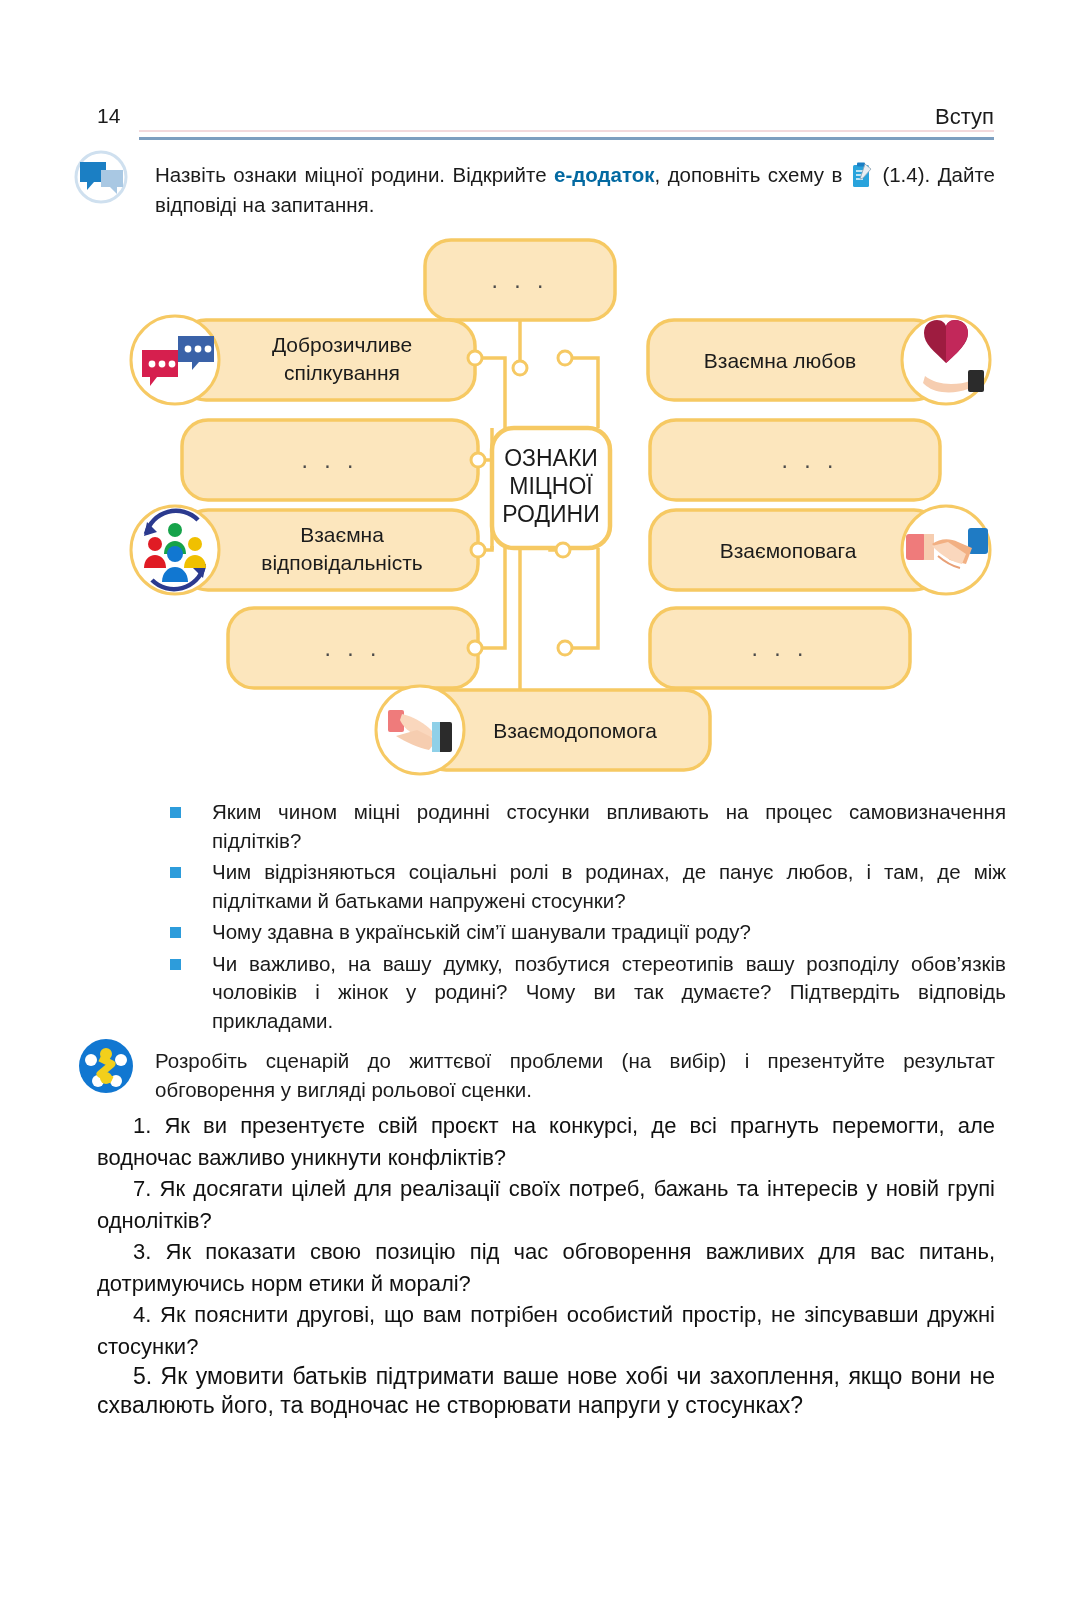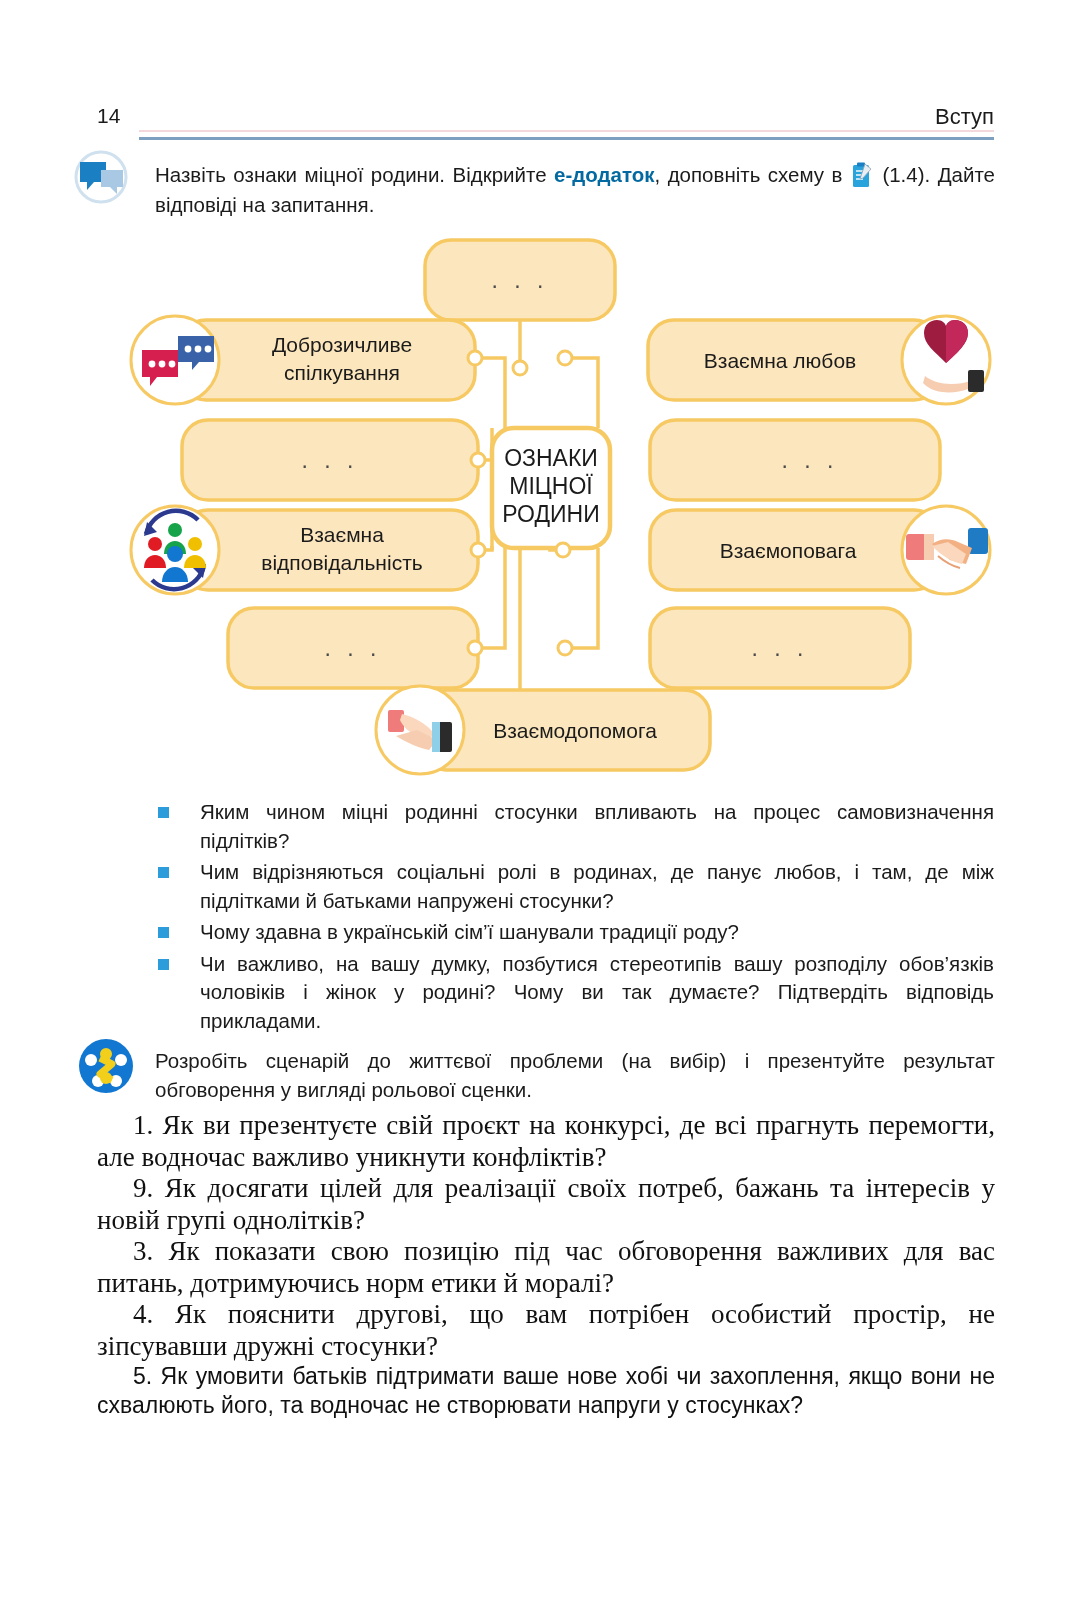--- a/index.html
+++ b/index.html
@@ -41,21 +41,21 @@
   .inline-icon {
     display:inline-block; width:21px; height:26px; vertical-align:-6px; margin:0 2px;
   }
 
   
   .diagram { position:absolute; left:120px; top:228px; width:880px; height:552px; }
   .diagram svg { display:block; }
 
   
   .bullets {
-    position:absolute; left:158px; top:798px; width:836px;
+    position:absolute; left:170px; top:798px; width:836px;
   }
   .bullet-row { position:relative; padding-left:42px; margin-bottom:3px; }
   .bullet-row .marker {
     position:absolute; left:0px; top:9px; width:11px; height:11px; background:#2d9cdb;
   }
   .bullet-row .btxt {
     font-size:20.5px; line-height:28.5px; color:#1b1b1b; text-align:justify;
   }
 
   
@@ -63,22 +63,22 @@
   .task-text {
     position:absolute; left:155px; top:1046px; width:840px;
     font-size:20.5px; line-height:29px; color:#1b1b1b; text-align:justify;
   }
 
   
   .numbers {
     position:absolute; left:97px; top:1110px; width:898px;
   }
   .num-item {
-    font-family:Liberation Serif, serif;
-    font-size:27px; line-height:31.5px; color:#111;
+    font-family:Liberation Sans, sans-serif;
+    font-size:22px; line-height:31.5px; color:#111;
     text-indent:36px; text-align:justify; margin:0 0 0 0;
   }
   .num-item.sans {
     font-family:"Liberation Sans", sans-serif;
     font-size:23px; line-height:29px;
   }
 </style>
 </head>
 <body>
 
@@ -299,19 +299,19 @@
       <circle cx="40" cy="45" r="6" fill="#ffffff"></circle>
       <circle cx="30" cy="18" r="6" fill="#f2cf1b"></circle>
       <circle cx="30" cy="42" r="6" fill="#f2cf1b"></circle>
       <path d="M24 22 l12 6 l-12 10 l12 6" fill="none" stroke="#f2cf1b" stroke-width="7" stroke-linejoin="round"></path>
     </svg>
   </div>
   <div class="task-text">Розробіть сценарій до життєвої проблеми (на вибір) і презентуйте результат обговорення у вигляді рольової сценки.</div>
 
   <div class="numbers">
     <p class="num-item">1. Як ви презентуєте свій проєкт на конкурсі, де всі прагнуть перемогти, але водночас важливо уникнути конфліктів?</p>
-    <p class="num-item">9. Як досягати цілей для реалізації своїх потреб, бажань та інтересів у новій групі однолітків?</p>
+    <p class="num-item">7. Як досягати цілей для реалізації своїх потреб, бажань та інтересів у новій групі однолітків?</p>
     <p class="num-item">3. Як показати свою позицію під час обговорення важливих для вас питань, дотримуючись норм етики й моралі?</p>
     <p class="num-item">4. Як пояснити другові, що вам потрібен особистий простір, не зіпсувавши дружні стосунки?</p>
     <p class="num-item sans">5. Як умовити батьків підтримати ваше нове хобі чи захоплення, якщо вони не схвалюють його, та водночас не створювати напруги у стосунках?</p>
   </div>
 
 </div>
 
 </body></html>

